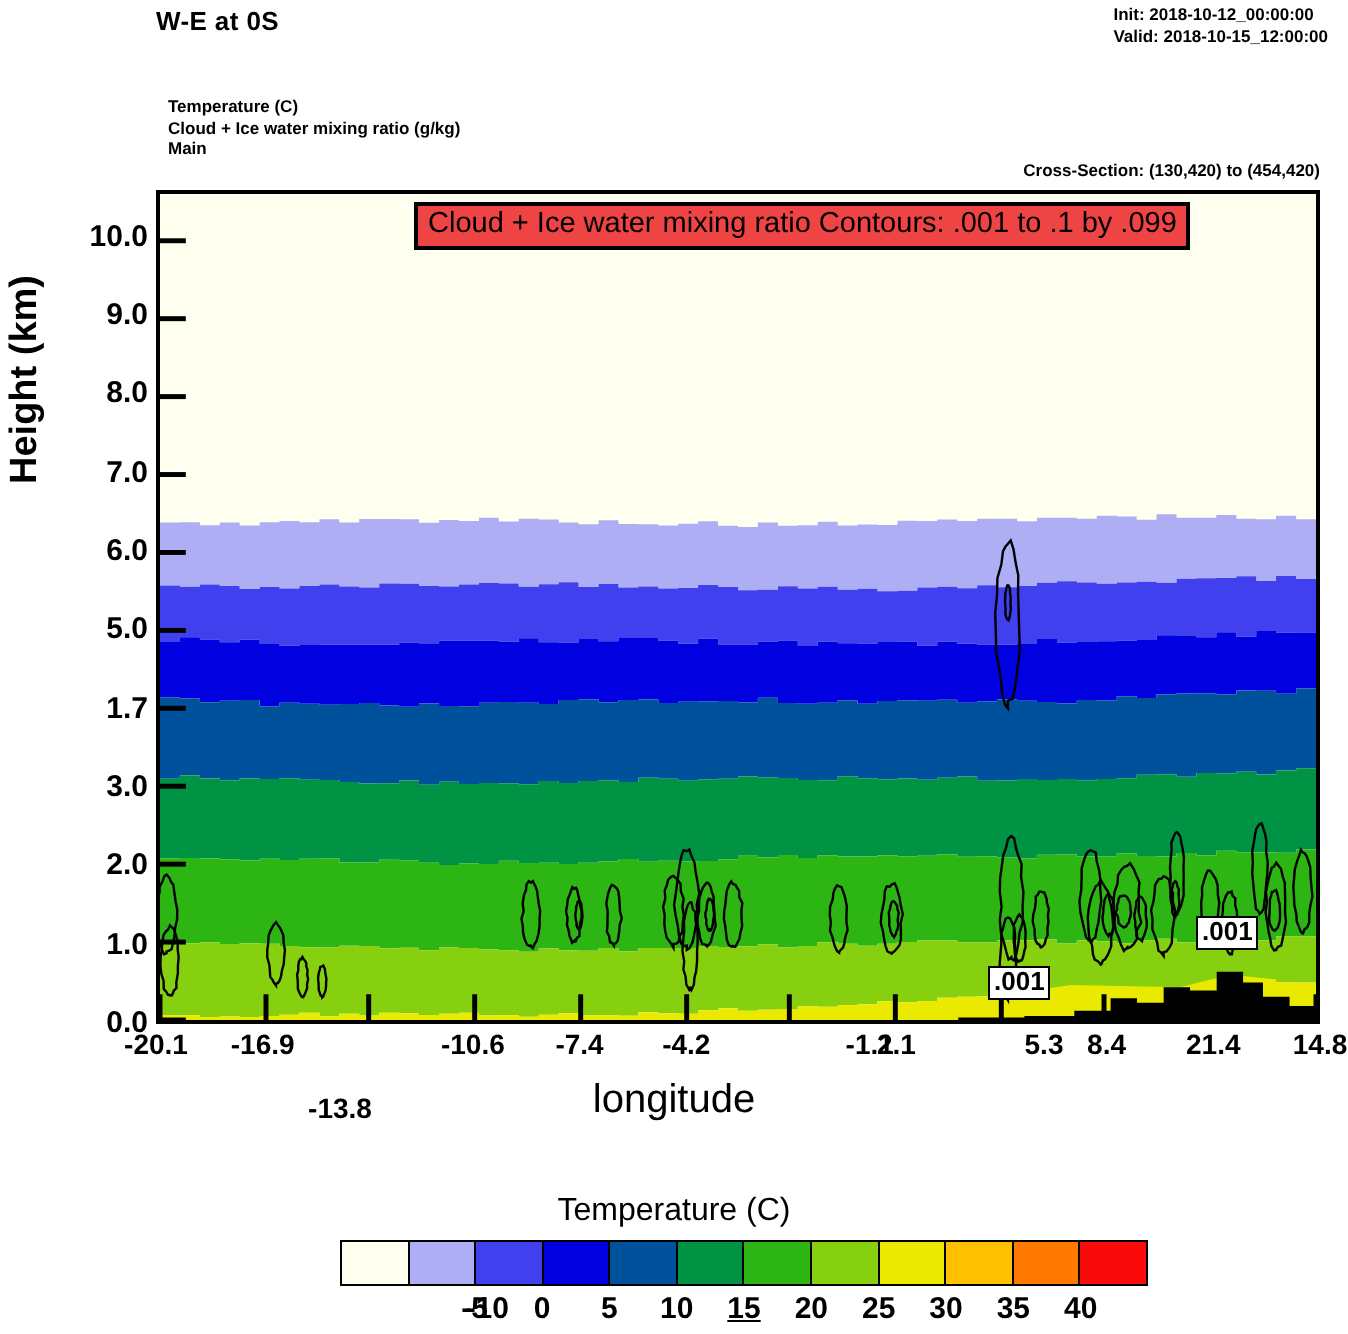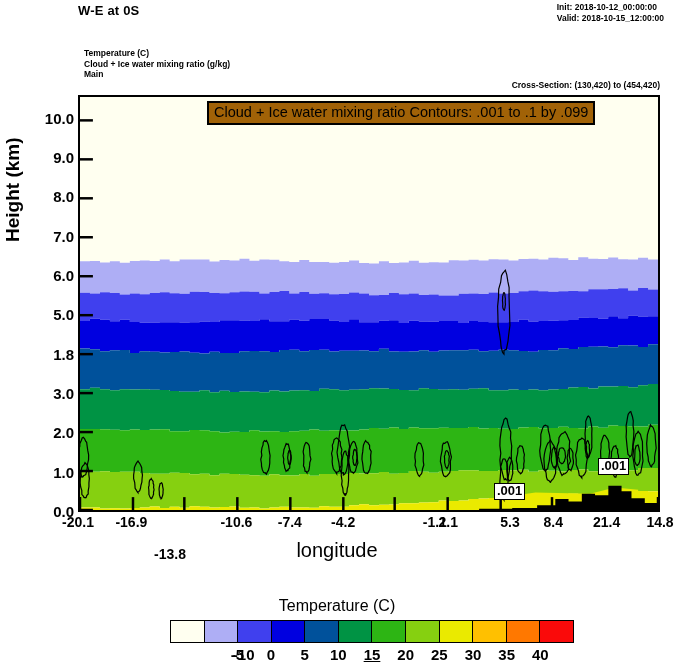--- a/index.html
+++ b/index.html
@@ -47,21 +47,21 @@
     box-sizing: border-box;
     background: #ffffff;
     overflow: hidden;
   }
   #plot-canvas { display:block; width:100%; height:100%; }
 
   
   #contour-title-box {
     left: 207px; top: 101px;
     border: 2px solid #000;
-    background: #a16207;
+    background: #ef4444;
     padding: 1px 5px 2px 5px;
     font-size: 14.5px;
     font-weight: normal;
     line-height: 17px;
     white-space: nowrap;
   }
 
   
   #y-axis-title {
     left: 2px; top: 242px;
@@ -243,39 +243,39 @@
     <div class="abs contour-label" style="left: 494px; top: 483px;">.001</div>
     <div class="abs contour-label" style="left: 598px; top: 458px;">.001</div>
   </div>
 
 <div class="abs" id="y-axis-title">Height (km)</div>
 <div class="abs" id="y-ticks">
     <div class="abs ytick-label" style="top: 408px;">0.0</div>
     <div class="abs ytick-label" style="top: 368.66px;">1.0</div>
     <div class="abs ytick-label" style="top: 329.321px;">2.0</div>
     <div class="abs ytick-label" style="top: 289.981px;">3.0</div>
-    <div class="abs ytick-label" style="top: 250.642px;">1.8</div>
+    <div class="abs ytick-label" style="top: 250.642px;">1.7</div>
     <div class="abs ytick-label" style="top: 211.302px;">5.0</div>
     <div class="abs ytick-label" style="top: 171.962px;">6.0</div>
     <div class="abs ytick-label" style="top: 132.623px;">7.0</div>
     <div class="abs ytick-label" style="top: 93.283px;">8.0</div>
     <div class="abs ytick-label" style="top: 53.9434px;">9.0</div>
     <div class="abs ytick-label" style="top: 14.6038px;">10.0</div>
   </div>
 
 <div class="abs" id="x-ticks">
     <div class="xtick-label" style="left: 78px; top: 0px;">-20.1</div>
     <div class="xtick-label" style="left: 131.364px; top: 0px;">-16.9</div>
     <div class="xtick-label" style="left: 170px; top: 0px; margin-top: 32px;">-13.8</div>
     <div class="xtick-label" style="left: 236.424px; top: 0px;">-10.6</div>
     <div class="xtick-label" style="left: 289.788px; top: 0px;">-7.4</div>
     <div class="xtick-label" style="left: 343.152px; top: 0px;">-4.2</div>
     <div class="xtick-label" style="left: 394.848px; top: 0px; margin-left: 40px;">-1.1</div>
     <div class="xtick-label" style="left: 448.212px; top: 0px;">2.1</div>
-    <div class="xtick-label" style="left: 510px; top: 0px;">5.3</div>
+    <div class="xtick-label" style="left: 522px; top: 0px;">5.3</div>
     <div class="xtick-label" style="left: 553.272px; top: 0px;">8.4</div>
     <div class="xtick-label" style="left: 606.636px; top: 0px;">21.4</div>
     <div class="xtick-label" style="left: 660px; top: 0px;">14.8</div>
   </div>
 <div class="abs" id="x-axis-title">longitude</div>
 
 <div class="abs" id="colorbar-title">Temperature  (C)</div>
 <div class="abs" id="colorbar">
     <div class="swatch" style="background: rgb(255, 255, 240);"></div>
     <div class="swatch" style="background: rgb(174, 174, 245);"></div>

